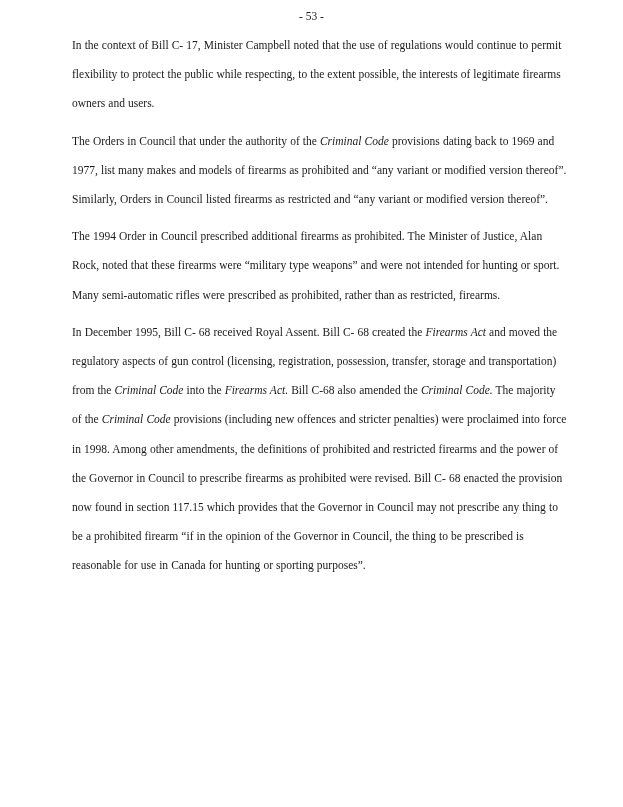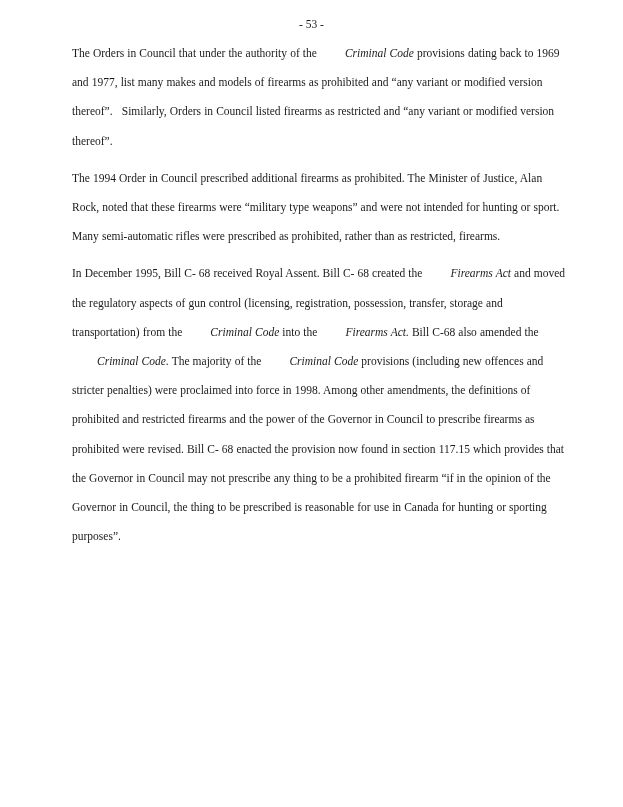--- a/index.html
+++ b/index.html
@@ -8,46 +8,47 @@
     height: 807px;
     background: #ffffff;
     font-family: "Liberation Serif", "DejaVu Serif", serif;
     color: #1a1a1a;
     overflow: hidden;
   }
   .page {
     width: 623px;
     height: 807px;
     background: #ffffff;
-    padding: 10px 55px 0 72px;
+    padding: 2px 55px 0 72px;
   }
   .page-number {
     text-align: center;
     font-size: 11.5px;
     line-height: 29px;
     
     margin-left: -17px;
     white-space: pre;
   }
   .doc-body {
     width: 496px;
   }
   .para {
     font-size: 11.5px;
     line-height: 29.2px;
     white-space: pre-wrap;      
     margin: 0 0 8px 0;
     text-align: left;
     word-spacing: 0.2px;
   }
-  .para .it { font-style: italic; margin-left: 25px; }
+  .para .it { font-style: italic; }
 </style>
 </head>
 <body>
 
 <div class="page">
   <div class="page-number">- 53 -</div>
   <div class="doc-body">
+      <p class="para"><span>In the context of Bill C- 17, Minister Campbell noted that the use of regulations would continue to permit flexibility to protect the public while respecting, to the extent possible, the interests of legitimate firearms owners and users.</span></p>
       <p class="para"><span>The Orders in Council that under the authority of the </span><span class="it">Criminal Code</span><span> provisions dating back to 1969 and 1977, list many makes and models of firearms as prohibited and “any variant or modified version thereof”.   Similarly, Orders in Council listed firearms as restricted and “any variant or modified version thereof”.</span></p>
       <p class="para"><span>The 1994 Order in Council prescribed additional firearms as prohibited. The Minister of Justice, Alan Rock, noted that these firearms were “military type weapons” and were not intended for hunting or sport.  Many semi-automatic rifles were prescribed as prohibited, rather than as restricted, firearms.</span></p>
       <p class="para"><span>In December 1995, Bill C- 68 received Royal Assent. Bill C- 68 created the </span><span class="it">Firearms Act</span><span> and moved the regulatory aspects of gun control (licensing, registration, possession, transfer, storage and transportation) from the </span><span class="it">Criminal Code</span><span> into the </span><span class="it">Firearms Act.</span><span> Bill C-68 also amended the </span><span class="it">Criminal Code.</span><span> The majority of the </span><span class="it">Criminal Code</span><span> provisions (including new offences and stricter penalties) were proclaimed into force in 1998. Among other amendments, the definitions of prohibited and restricted firearms and the power of the Governor in Council to prescribe firearms as prohibited were revised. Bill C- 68 enacted the provision now found in section 117.15 which provides that the Governor in Council may not prescribe any thing to be a prohibited firearm “if in the opinion of the Governor in Council, the thing to be prescribed is reasonable for use in Canada for hunting or sporting purposes”.</span></p>
     </div>
 </div>
 
 </body></html>

